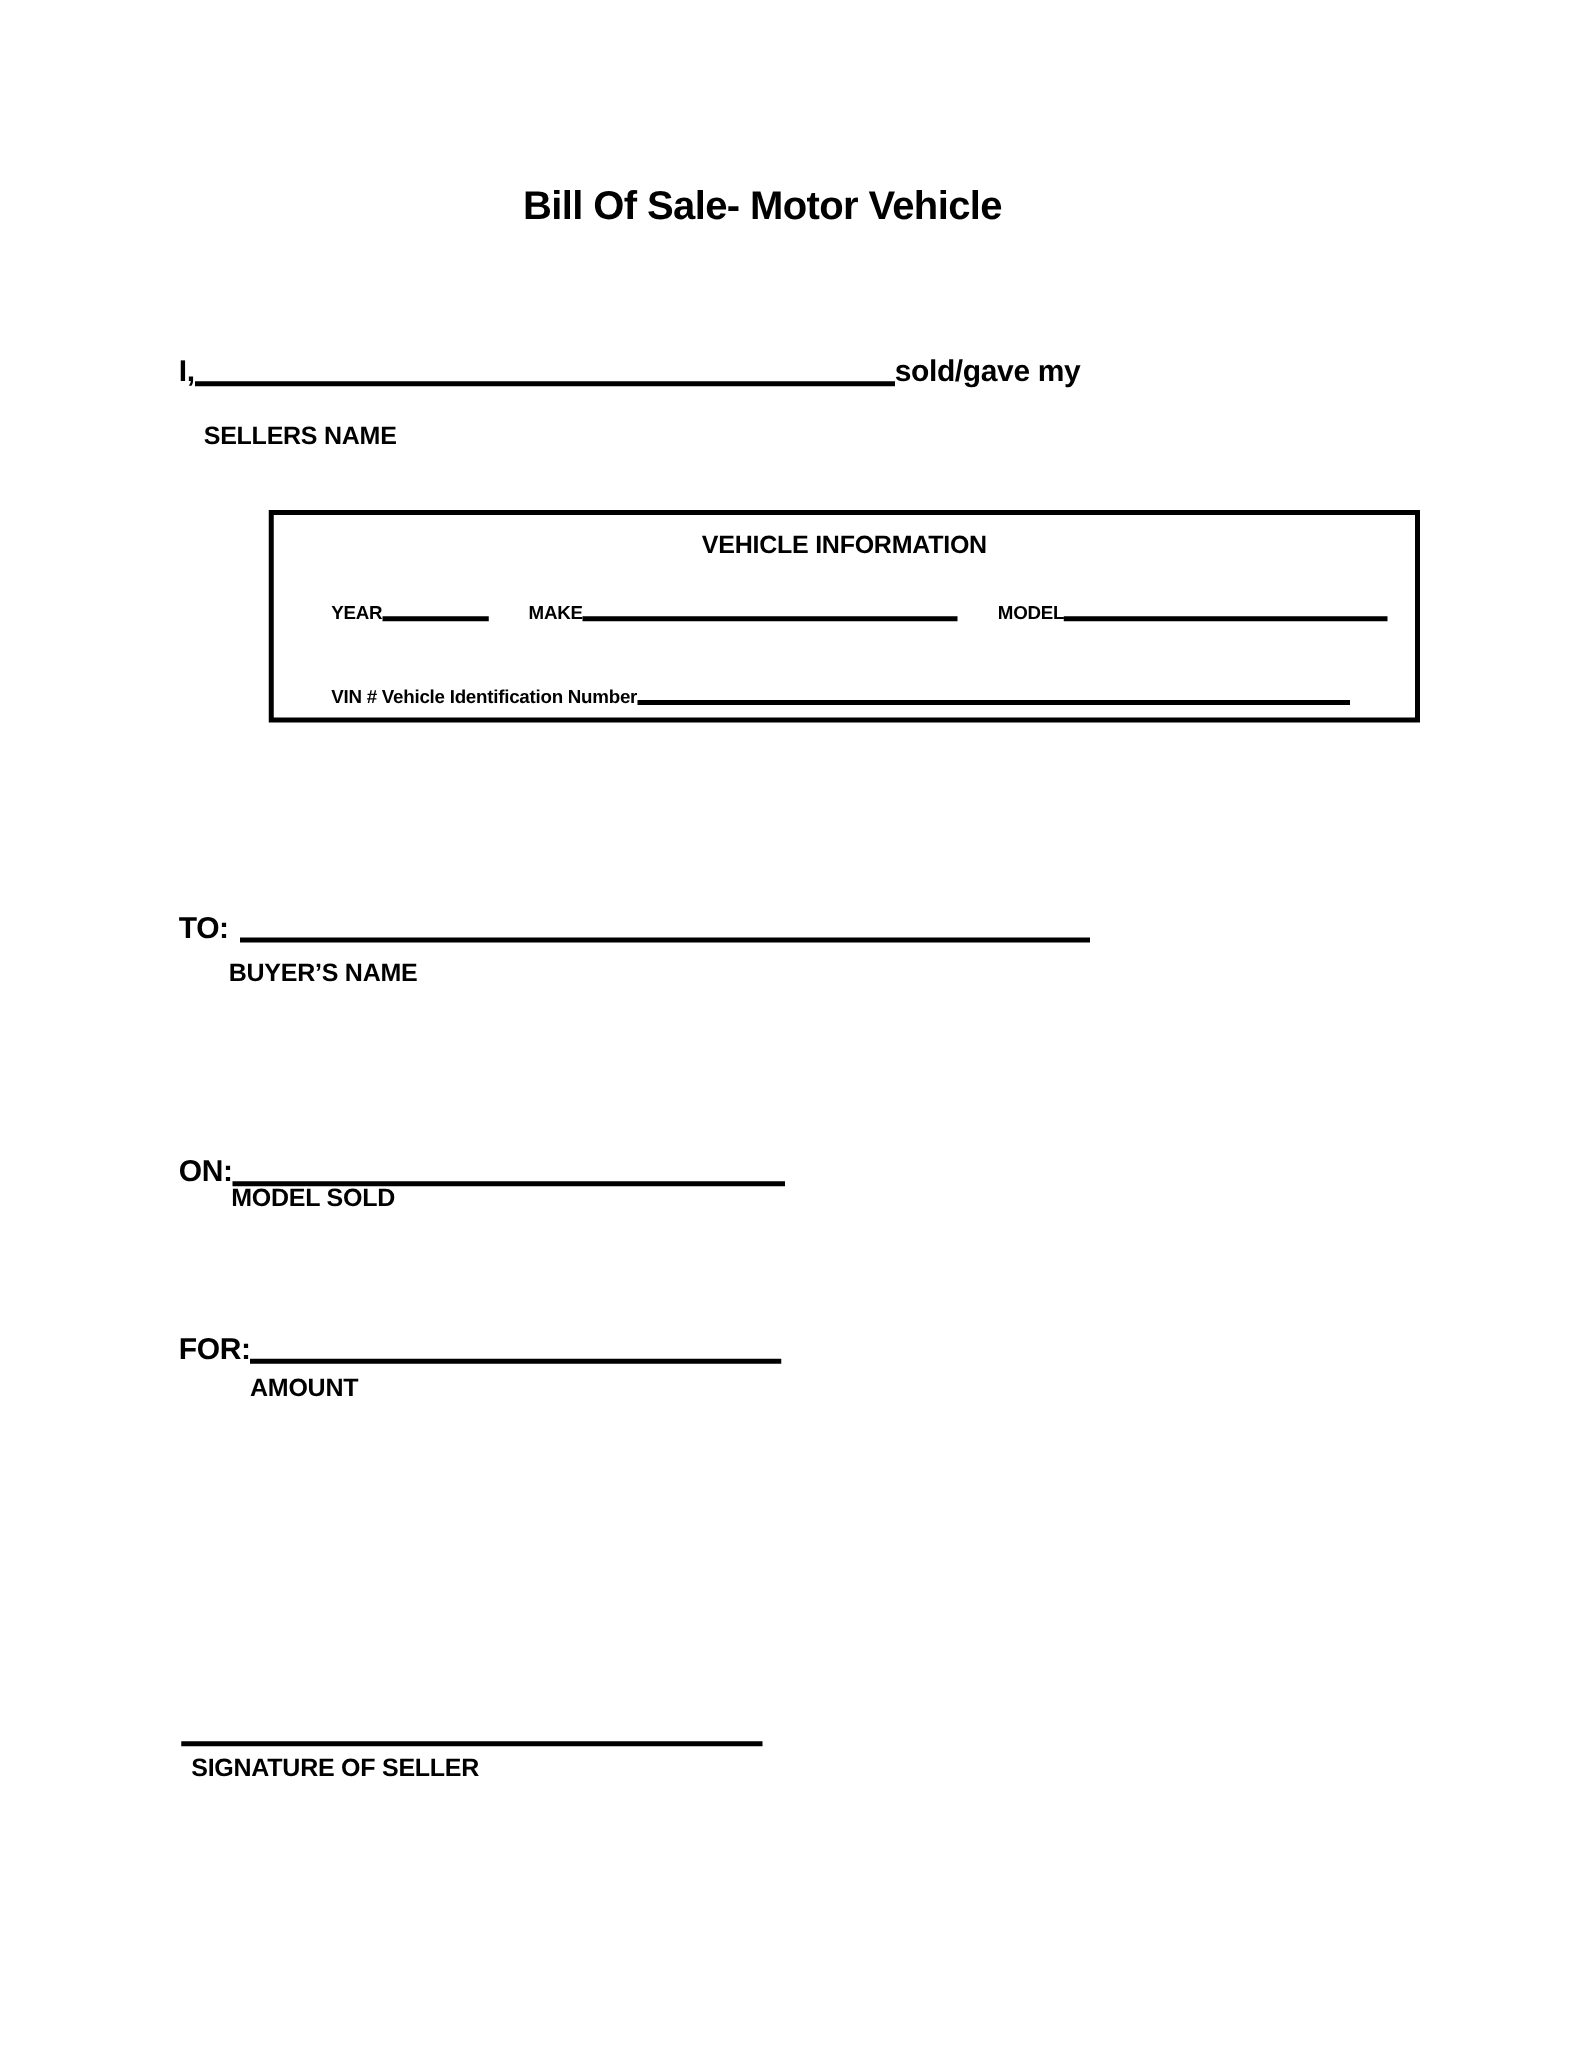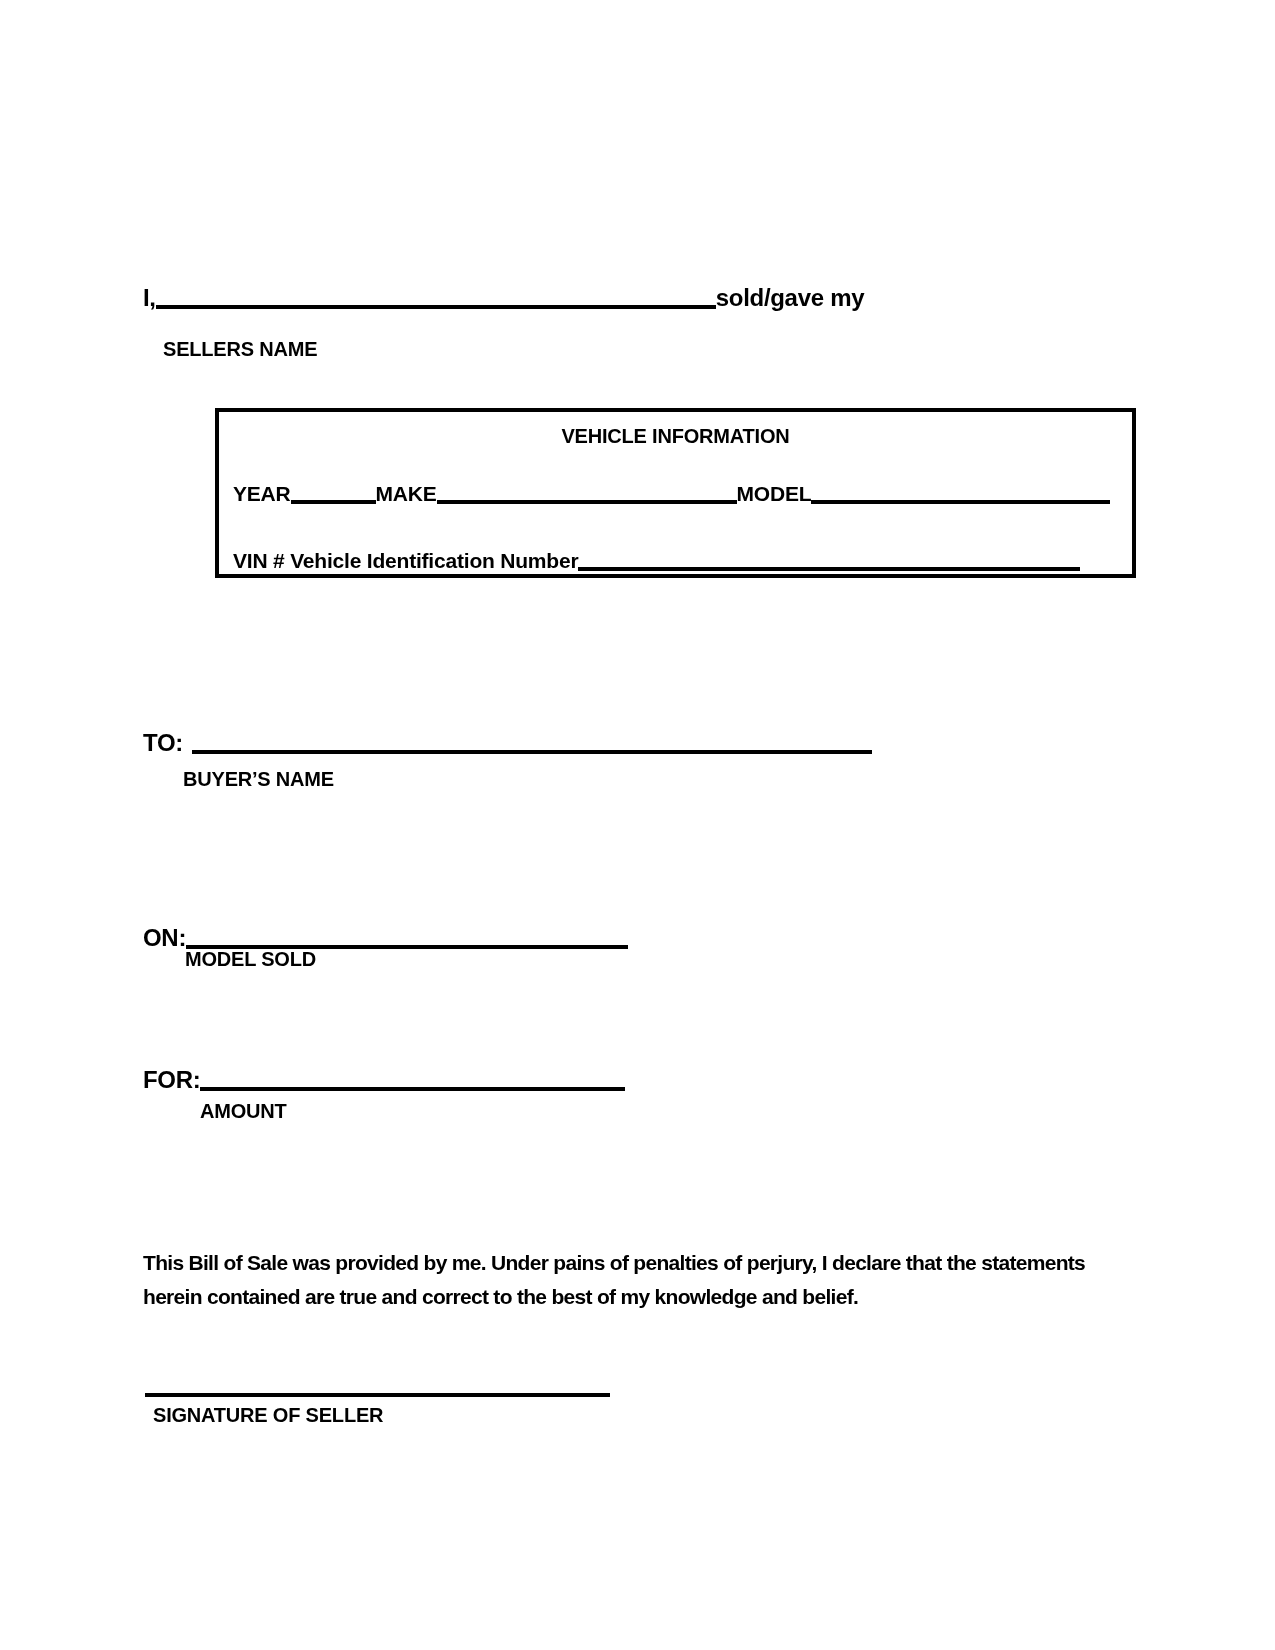--- a/index.html
+++ b/index.html
@@ -72,21 +72,21 @@
     letter-spacing: -0.2px;
   }
   .box-row {
     position: absolute;
     left: 14px;
     right: 22px;
     display: flex;
     align-items: flex-end;
     white-space: nowrap;
   }
-  .box-row .caption { font-size: 21px; }
+  .box-row .caption { font-size: 15px; margin-left: 32px; }
   .box-row .blank { margin-bottom: 2px; }
   .ymm-row { top: 70px; }
   .year-blank  { width: 85px; }
   .make-blank  { width: 300px; }
   .model-blank { flex: 1 1 auto; }
   .vin-row { top: 137px; }
   .vin-blank { flex: 1 1 auto; margin-right: 30px; }
 
   .to-row  { left: 143px; top: 729px; }
   .to-blank { width: 680px; margin-left: 9px; }
@@ -116,20 +116,21 @@
     height: 0;
     border-top: 4px solid #000000;
   }
   .signature-caption { left: 153px; top: 1404px; }
 </style>
 </head>
 <body>
 
 <div class="page">
 
+  <div class="abs doc-title">Bill Of Sale- Motor Vehicle</div>
 
   <div class="abs fill-row seller-row">
     <span class="prefix">I,</span>
     <span class="blank seller-blank"></span>
     <span class="prefix">sold/gave my</span>
   </div>
   <div class="abs caption seller-caption">SELLERS NAME</div>
 
   <div class="abs vehicle-box">
     <div class="vehicle-heading">VEHICLE INFORMATION</div>
@@ -160,18 +161,17 @@
     <span class="blank on-blank"></span>
   </div>
   <div class="abs caption date-caption">MODEL SOLD</div>
 
   <div class="abs fill-row for-row">
     <span class="prefix">FOR:</span>
     <span class="blank for-blank"></span>
   </div>
   <div class="abs caption amount-caption">AMOUNT</div>
 
-  <div class="abs declaration">This Bill of Sale was provided by me. Under pains of penalties of perjury, I declare that the statements herein contained are true and correct to the best of my knowledge and belief.</div>
 
   <div class="abs signature-blank"></div>
   <div class="abs caption signature-caption">SIGNATURE OF SELLER</div>
 
 </div>
 
 </body></html>

